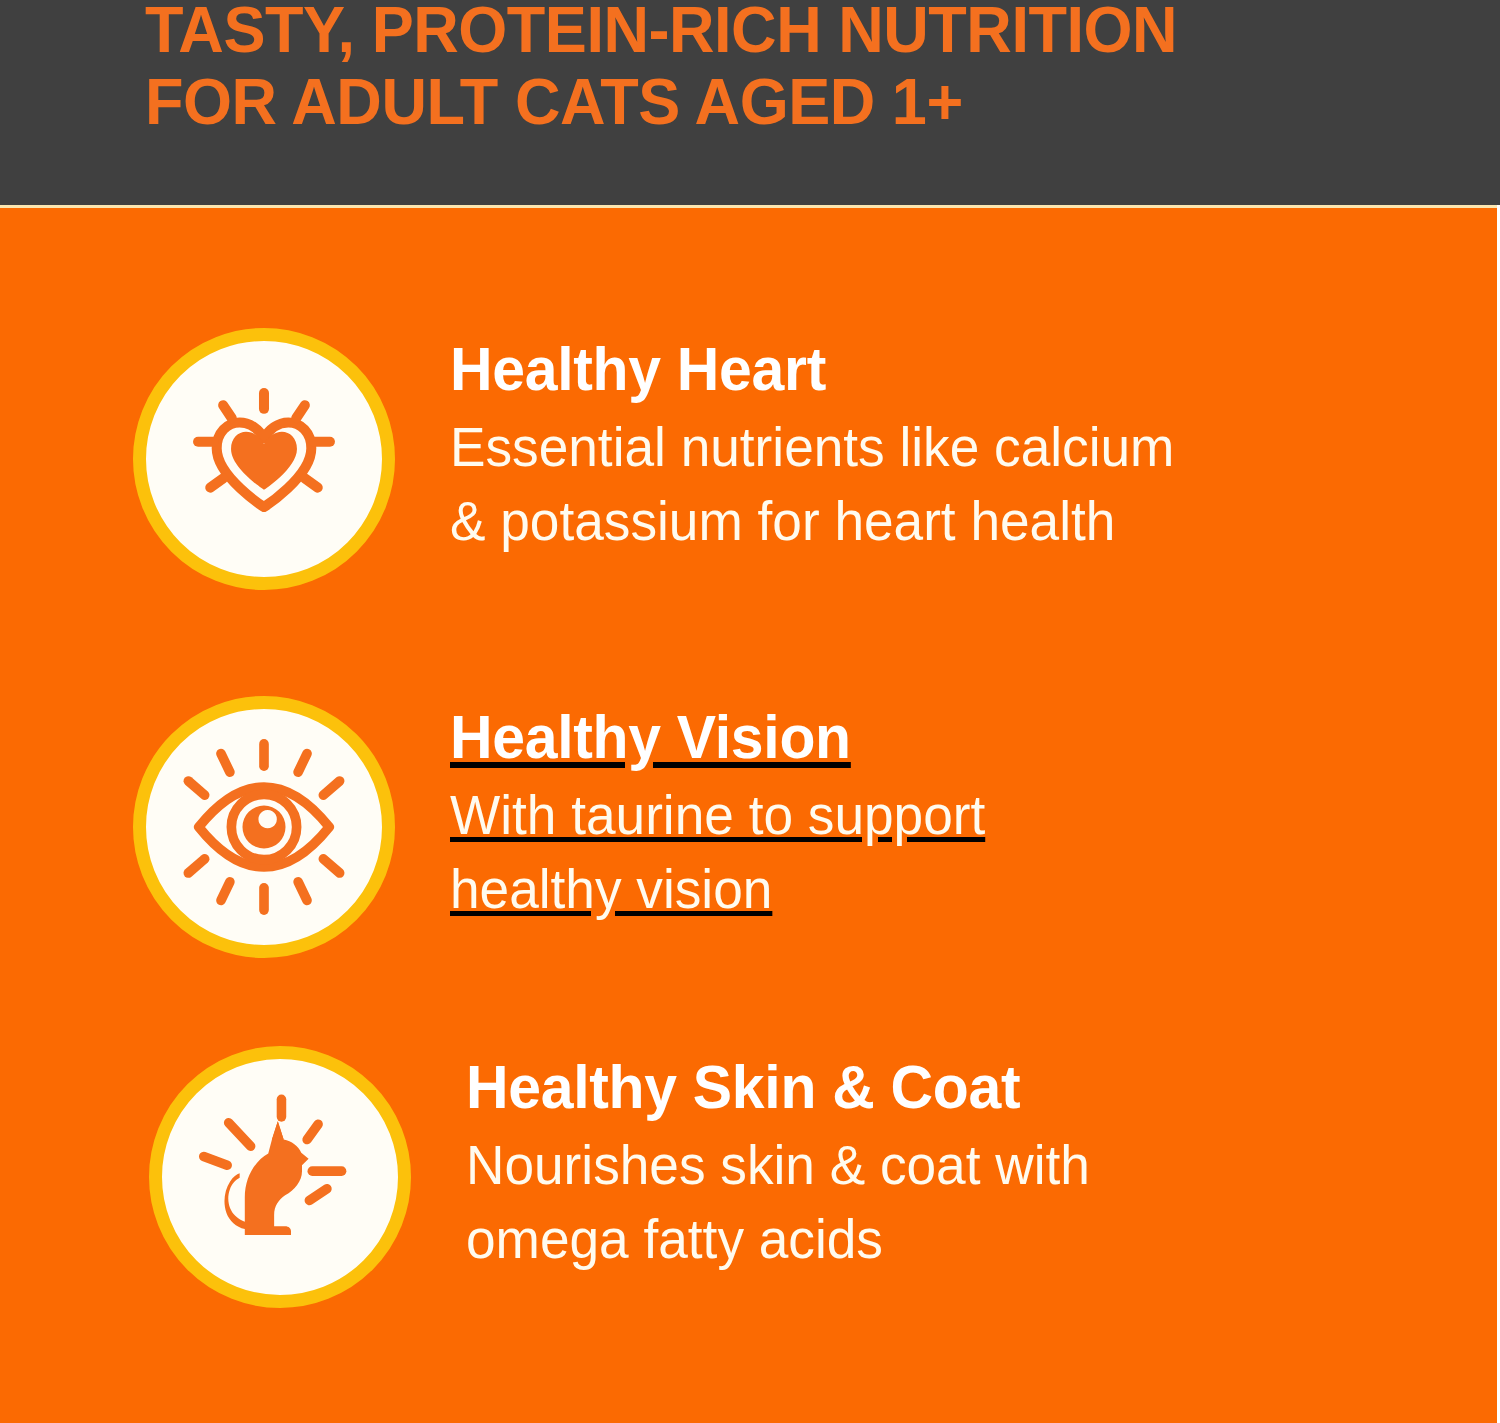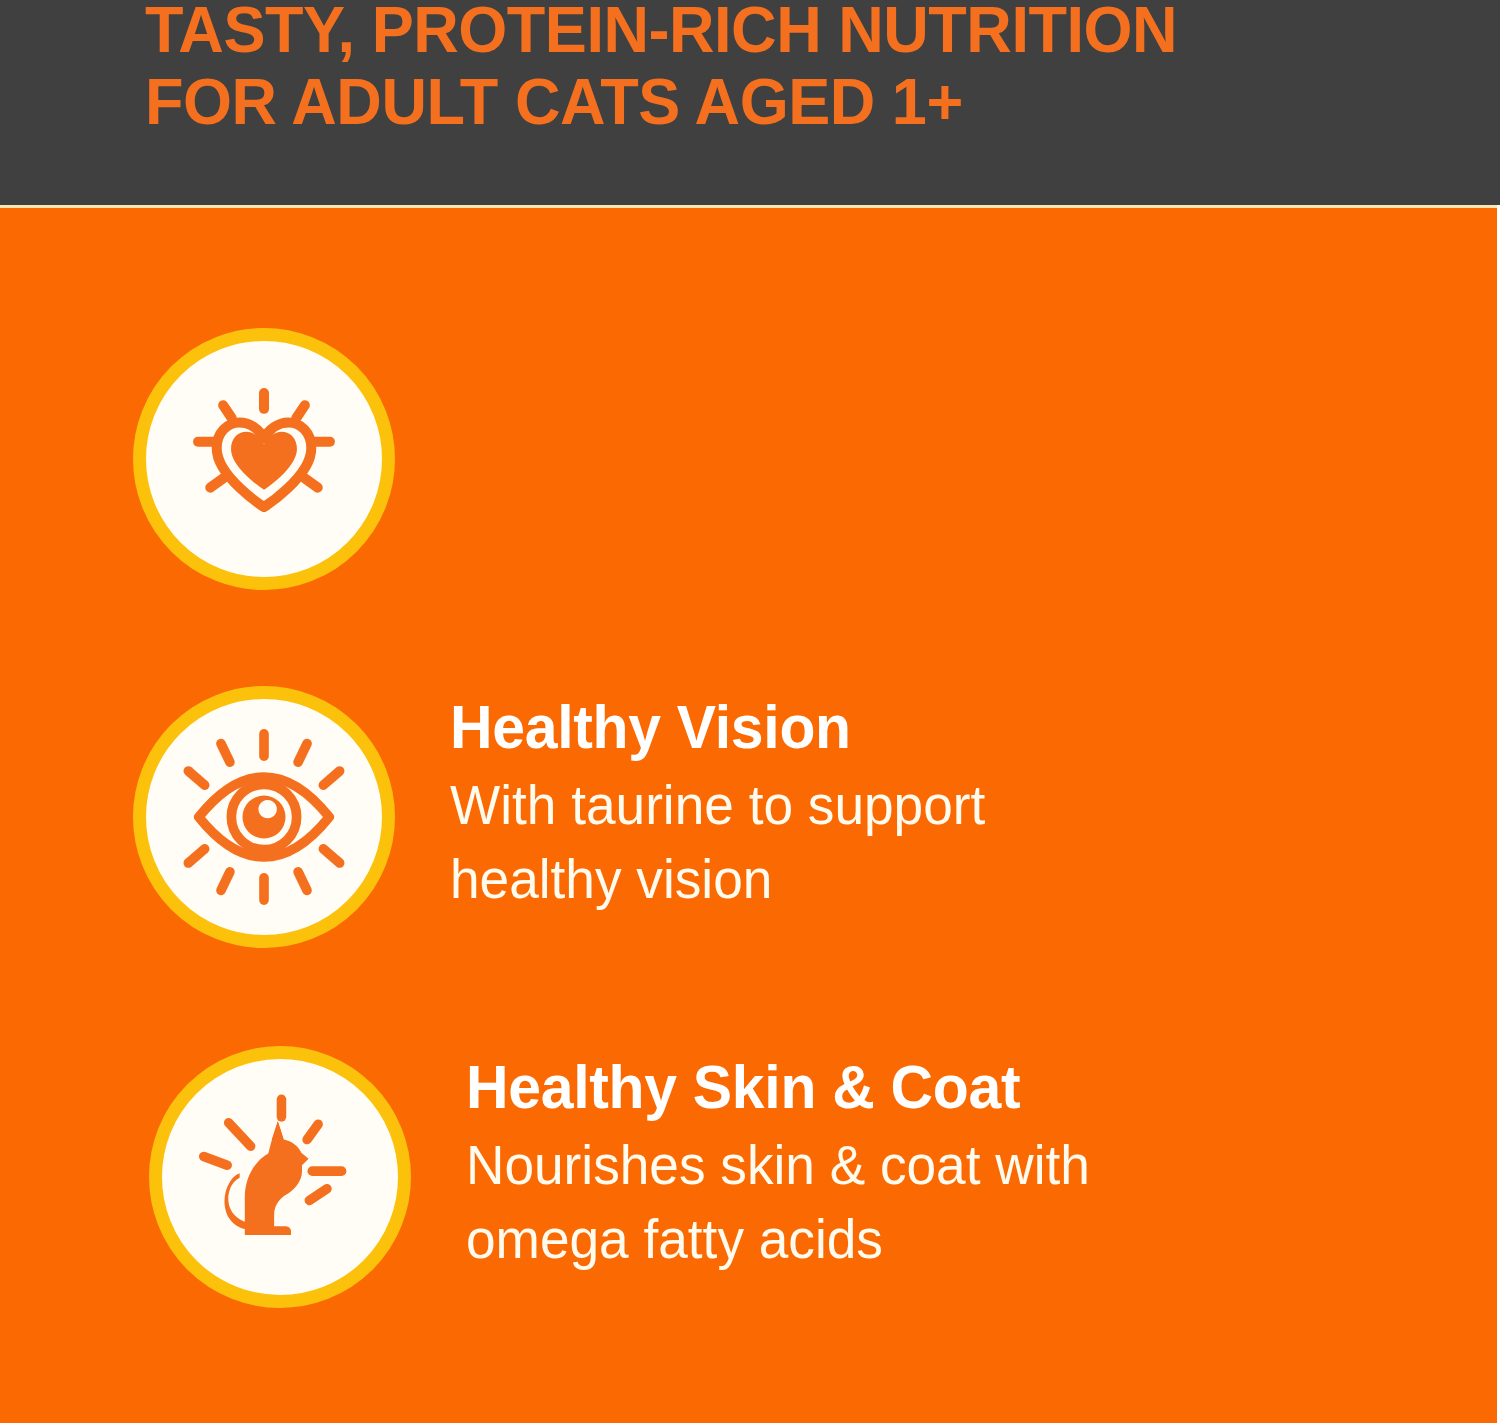--- a/index.html
+++ b/index.html
@@ -55,21 +55,21 @@
 
   
   .benefit {
     position: absolute;
     left: 0;
     width: 1400px;
     display: flex;
     align-items: flex-start;
   }
   .benefit-1 { top: 120px; }
-  .benefit-2 { top: 478px; }
+  .benefit-2 { top: 488px; text-decoration: underline; }
   .benefit-3 { top: 838px; padding-left: 16px; }
 
   .icon-wrap {
     position: relative;
     width: 262px;
     height: 262px;
     margin-left: 133px;
     flex: 0 0 auto;
   }
   .icon-circle {
@@ -153,20 +153,25 @@
             <line x1="60" y1="14" x2="60" y2="25"></line>
             <line x1="31.5" y1="22.5" x2="37.5" y2="31.5"></line>
             <line x1="88.5" y1="22.5" x2="82.5" y2="31.5"></line>
             <line x1="14" y1="48" x2="25" y2="48"></line>
             <line x1="106" y1="48" x2="95" y2="48"></line>
             <line x1="22.5" y1="80" x2="31.5" y2="73.5"></line>
             <line x1="97.5" y1="80" x2="88.5" y2="73.5"></line>
           </g>
         </svg>
       </div>
+    </div>
+    <div class="benefit-text">
+      <div class="benefit-title">Healthy Heart</div>
+      <div class="benefit-desc">Essential nutrients like calcium
+&amp; potassium for heart health</div>
     </div>
   </div>
 
   <div class="benefit benefit-2">
     <div class="icon-wrap">
       <div class="icon-circle">
         <svg width="178" height="178" viewBox="0 0 120 120" aria-hidden="true">
 
           <path d="M16 60 C 32 40, 47 33, 60 33 C 73 33, 88 40, 104 60
                    C 88 80, 73 87, 60 87 C 47 87, 32 80, 16 60 Z" fill="none" stroke="#F4701F" stroke-width="6.5" stroke-linejoin="round"></path>

